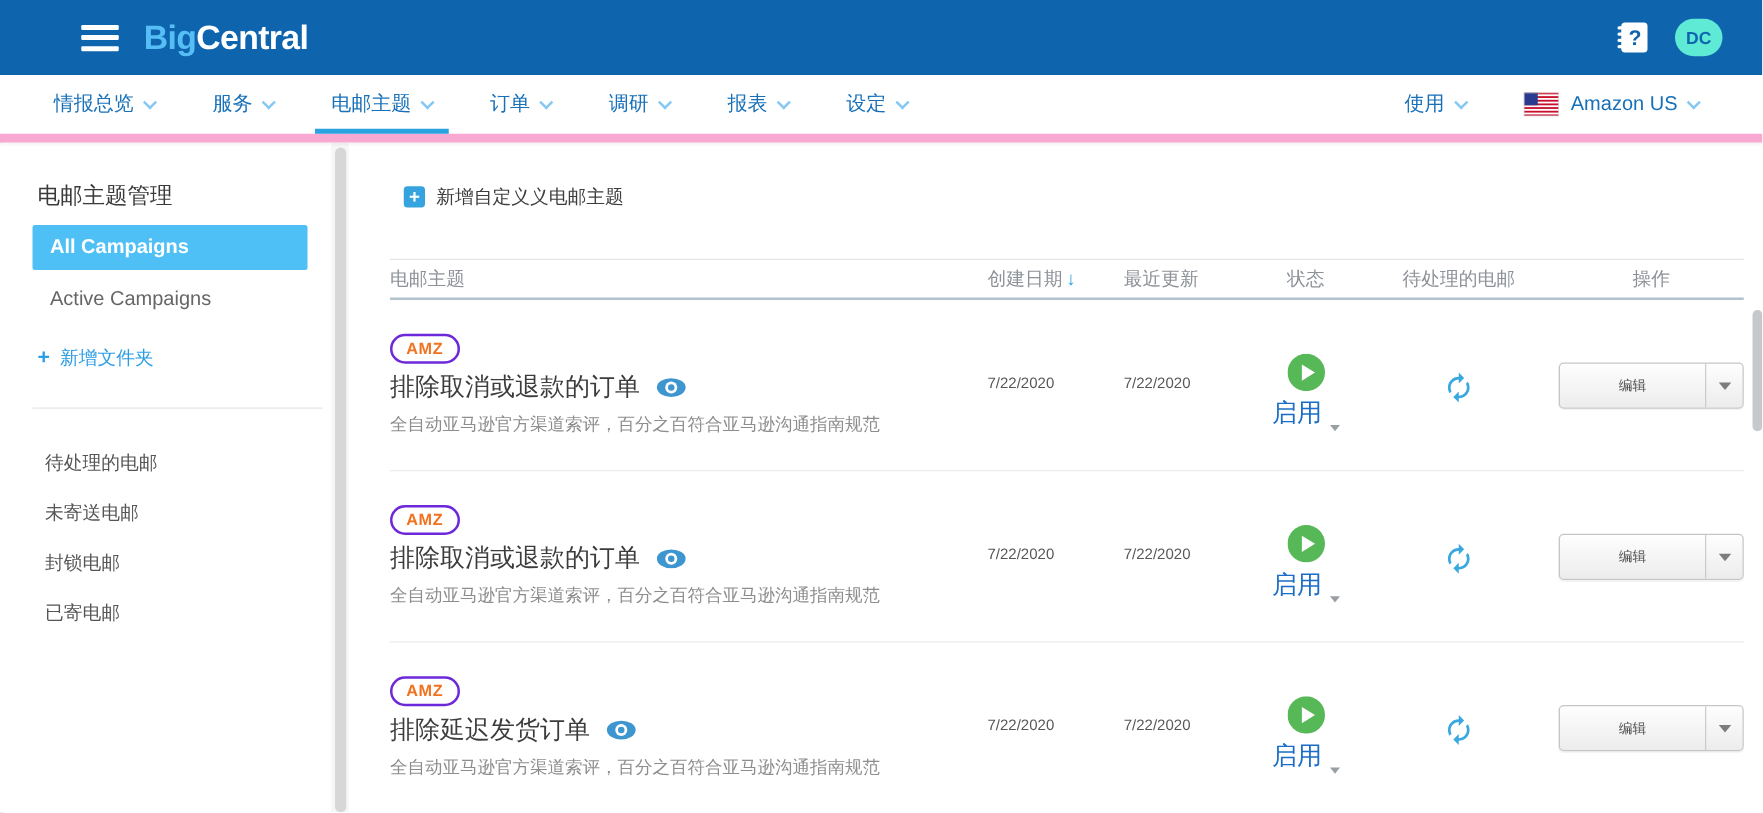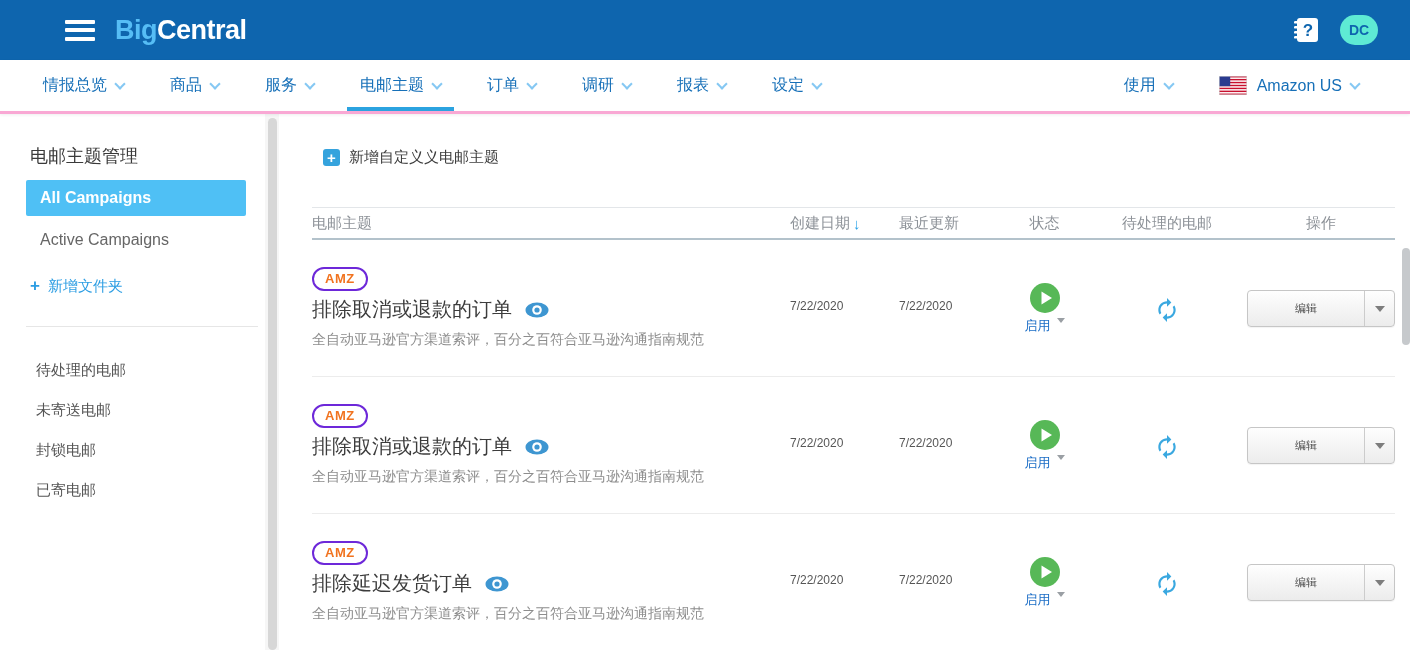--- a/index.html
+++ b/index.html
@@ -14,21 +14,21 @@
   .logo { margin-left:20px; font-size:27px; font-weight:bold; letter-spacing:-0.5px; cursor:pointer; }
   .logo .lg-big { color:#56bdf5; }
   .logo .lg-central { color:#ffffff; }
   .topbar-right { margin-left:auto; display:flex; align-items:center; gap:20px; padding-right:32px; }
   .help-ic { width:28px; height:28px; cursor:pointer; }
   .avatar { width:38px; height:30px; background:#5eead4; border-radius:15px; color:#0e65ae;
             font-weight:bold; font-size:14px; display:flex; align-items:center; justify-content:center; cursor:pointer; }
 
   
   .navbar { position:absolute; left:0; top:60px; width:100%; height:54px; background:#fff;
-            border-bottom:3px solid #f9a8d4; box-shadow:0 1px 3px rgba(0,0,0,.07);
+            border-bottom:7px solid #f9a8d4; box-shadow:0 1px 3px rgba(0,0,0,.07);
             display:flex; align-items:stretch; z-index:5; }
   .nav-left { display:flex; align-items:stretch; padding-left:20px; }
   .nav-right { margin-left:auto; display:flex; align-items:stretch; padding-right:28px; }
   .nav-item { position:relative; display:flex; align-items:center; padding:0 13px; margin:0 10px;
               color:#1770b8; font-size:16px; cursor:pointer; white-space:nowrap; }
   .nav-item.active::after { content:""; position:absolute; left:0; right:0; bottom:0; height:4px; background:#2ba3e0; }
   .chev { width:8px; height:8px; border-right:2px solid #85c8f3; border-bottom:2px solid #85c8f3;
           transform:rotate(45deg); display:inline-block; margin-left:9px; position:relative; top:-2px; }
   .flag { margin-right:10px; display:inline-flex; }
 
@@ -72,21 +72,21 @@
            padding:2px 11px 3px; font-size:13px; font-weight:bold; letter-spacing:.5px; }
   .title-row { margin-top:5px; display:flex; align-items:center; gap:13px; }
   .row-title { font-size:20px; color:#3c3c3c; }
   .eye { display:inline-flex; cursor:pointer; }
   .row-subtitle { margin-top:8px; font-size:14px; color:#8d8d8d; }
 
   .td-date { padding-top:59px; font-size:12px; color:#565656; }
 
   .td-status { padding-top:43px; display:flex; flex-direction:column; align-items:center; }
   .play { width:30px; height:30px; display:inline-flex; cursor:pointer; }
-  .status-dd { margin-top:4px; color:#1b6dc6; font-size:13px; display:flex; align-items:flex-start; cursor:pointer; }
+  .status-dd { margin-top:4px; color:#1b6dc6; font-size:20px; display:flex; align-items:flex-end; cursor:pointer; }
   .caret-sm { display:inline-block; width:0; height:0; border-left:4.5px solid transparent;
               border-right:4.5px solid transparent; border-top:5.5px solid #9a9fa4; margin-left:6px; position:relative; top:1px; }
 
   .td-pending { padding-top:57px; text-align:center; }
   .sync { display:inline-flex; cursor:pointer; }
 
   .td-action { padding-top:50px; display:flex; justify-content:center; }
   .split-btn { display:flex; height:37px; width:148px; border:1px solid #c6c6c6; border-radius:4px;
                background:linear-gradient(#fefefe,#ececec); box-shadow:0 1px 1px rgba(0,0,0,.05); overflow:hidden; }
   .btn-edit { flex:1; background:transparent; border:none; border-right:1px solid #cccccc;
@@ -124,24 +124,20 @@
       </svg>
       <div class="avatar">DC</div>
     </div>
   </header>
 
   <nav class="navbar">
     <div class="nav-left">
 
     <div class="nav-item">
         <span>情报总览</span>
-        <span class="chev"></span>
-      </div>
-        <div class="nav-item">
-        <span>商品</span>
         <span class="chev"></span>
       </div>
         <div class="nav-item">
         <span>服务</span>
         <span class="chev"></span>
       </div>
         <div class="nav-item active">
         <span>电邮主题</span>
         <span class="chev"></span>
       </div>

